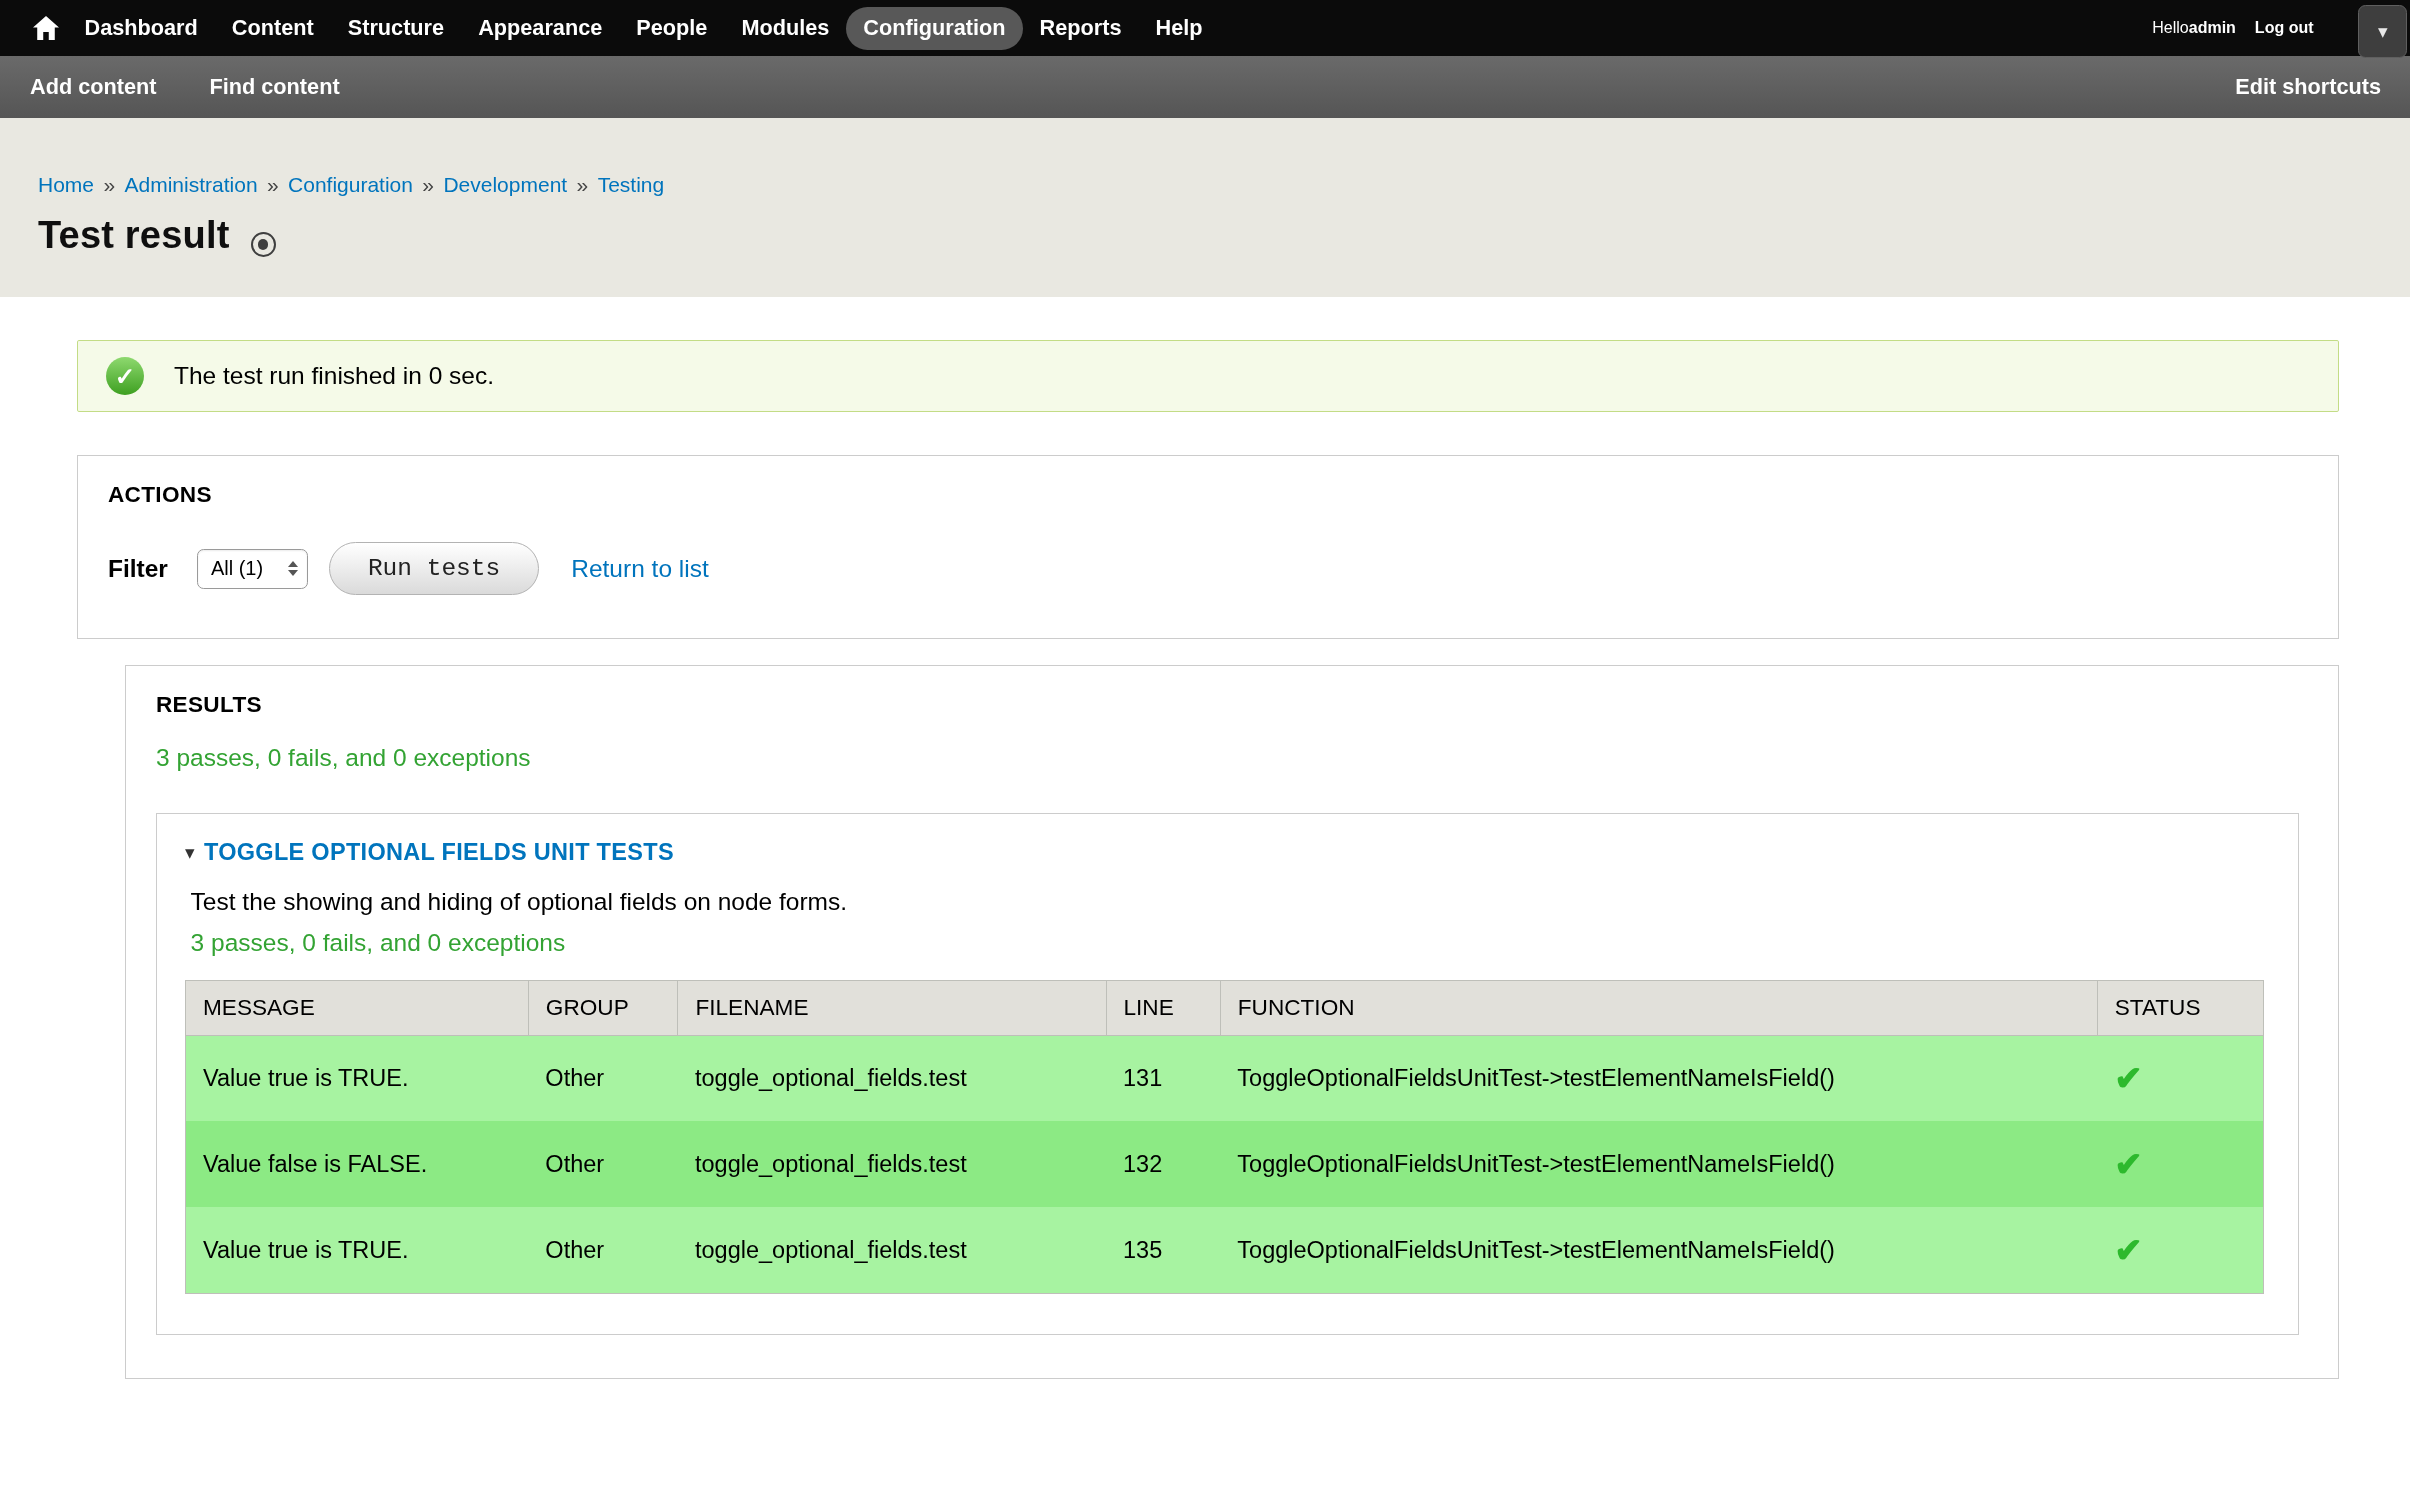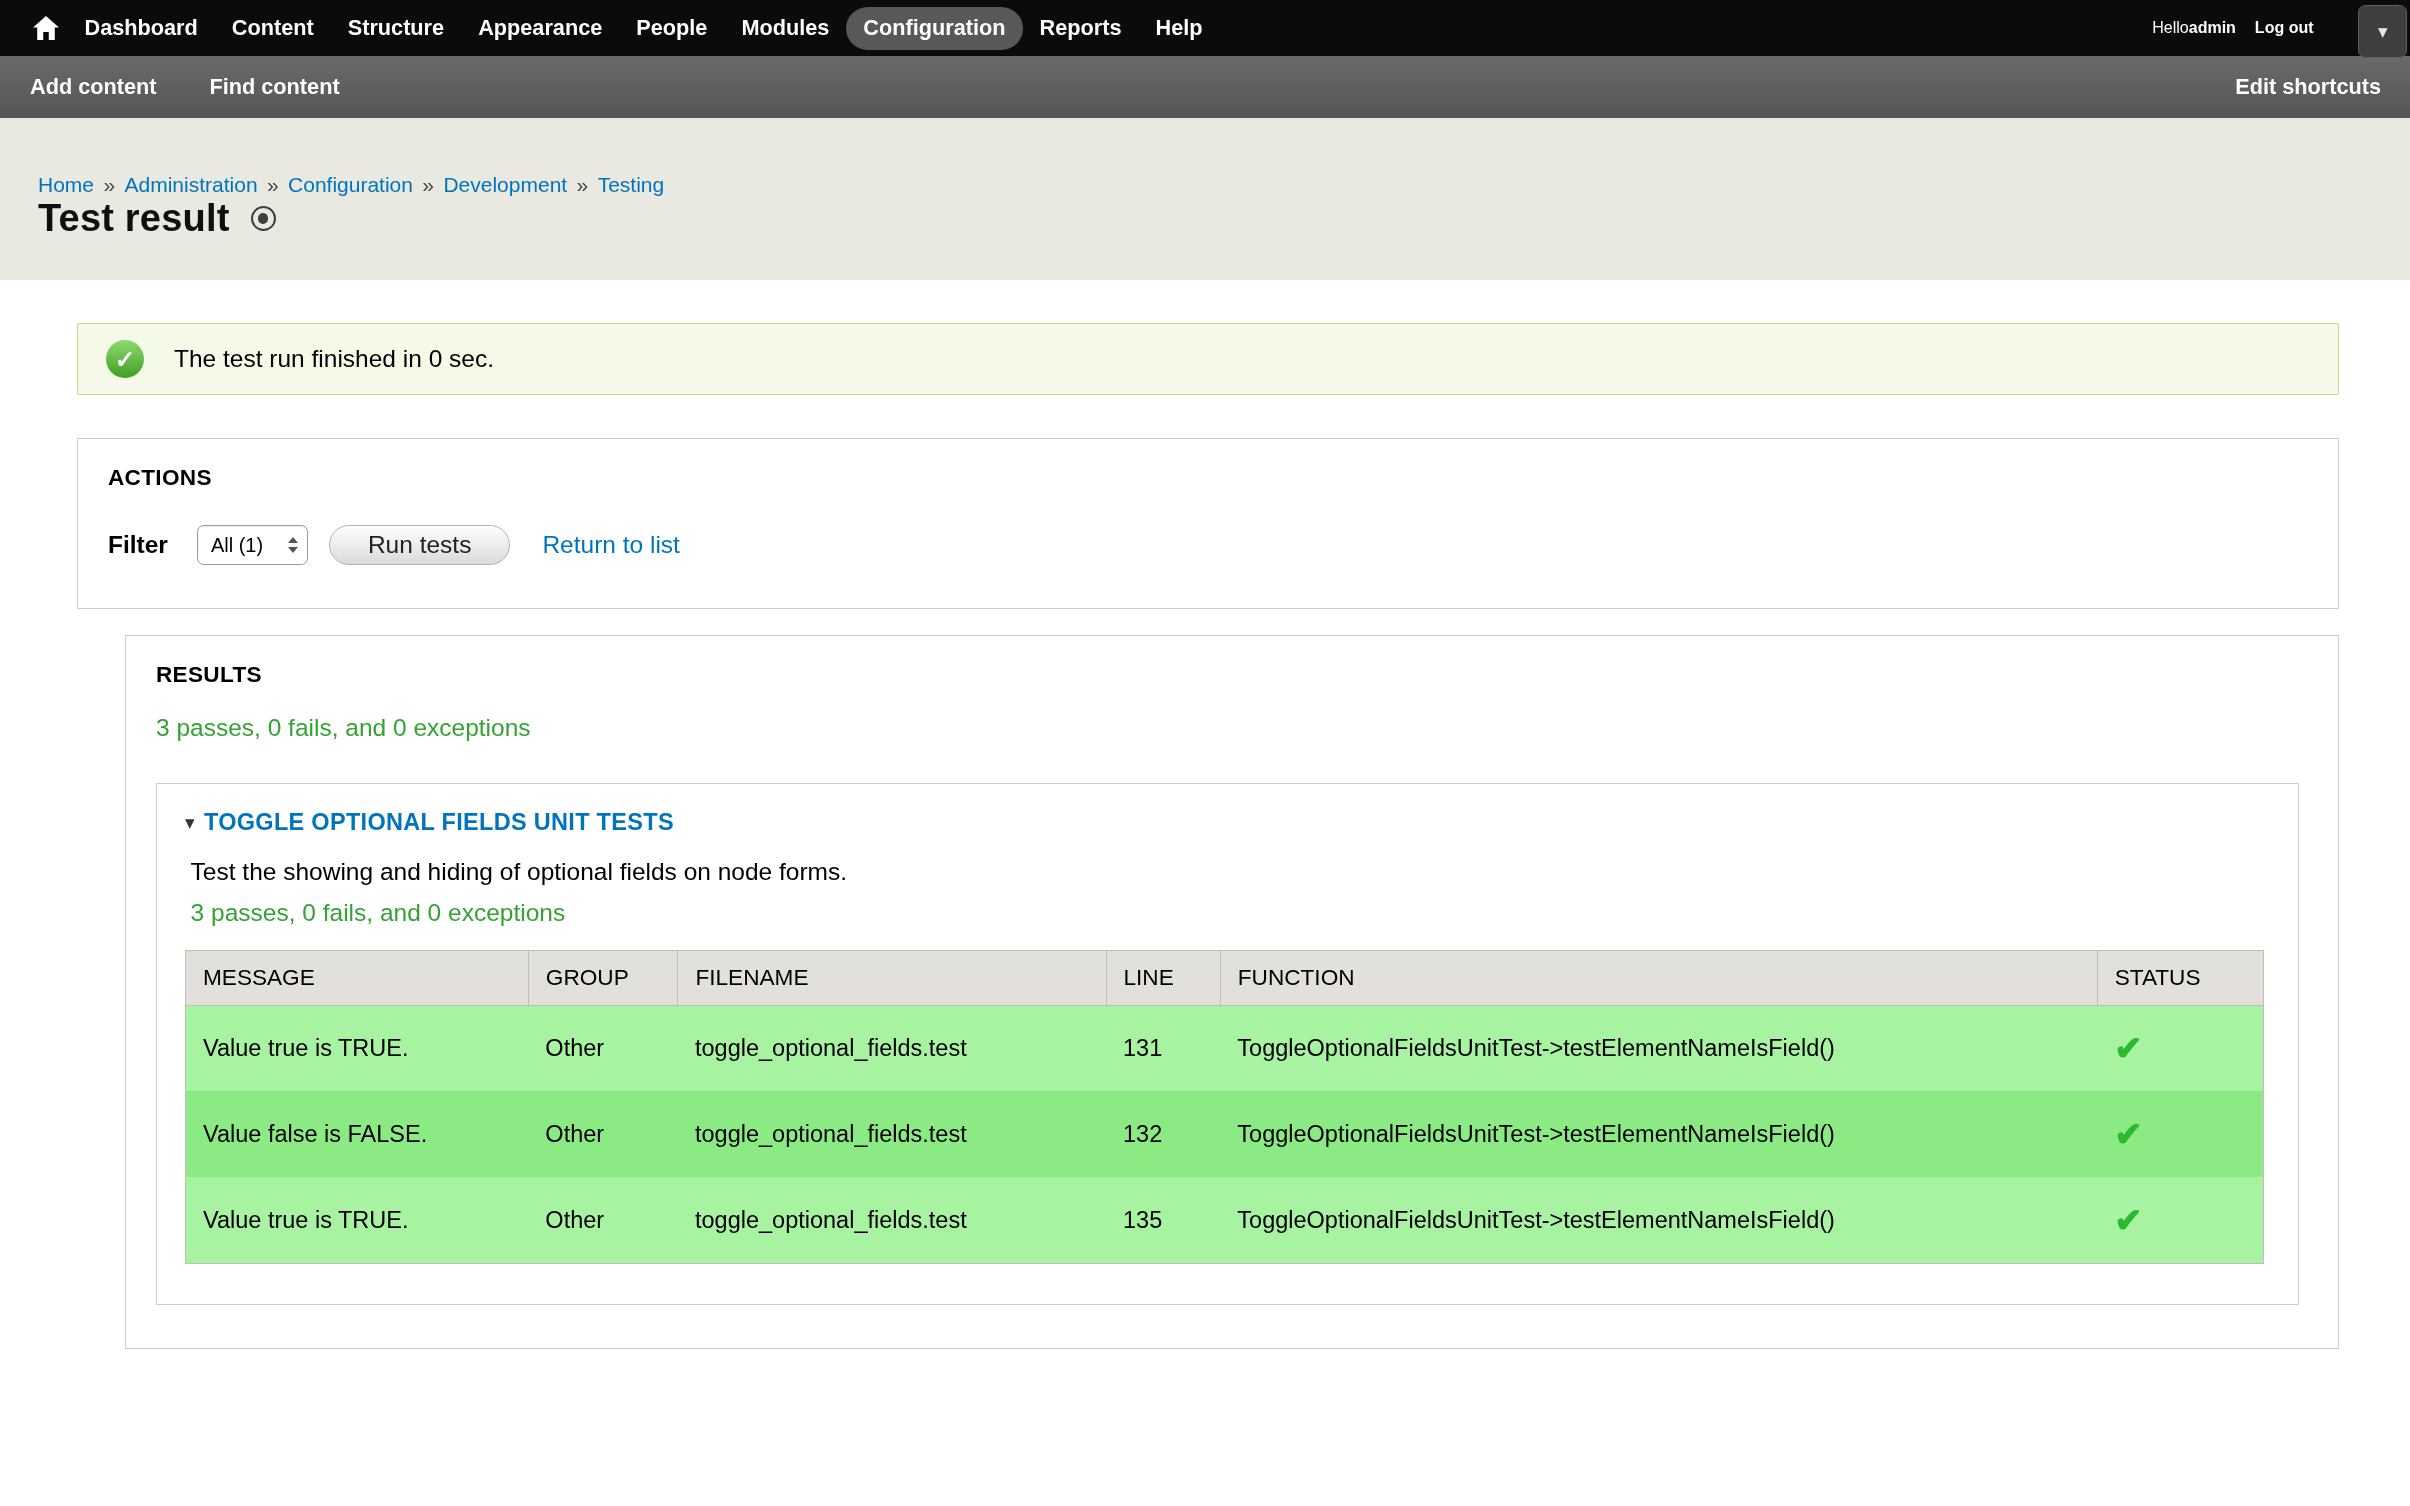--- a/index.html
+++ b/index.html
@@ -20,21 +20,21 @@
   
   .shortcut-bar { height:62px; background:linear-gradient(#6a6a6a,#555); display:flex; align-items:center; padding:0 30px; color:#fff; }
   .shortcut-bar .sc-item { font-size:21.7px; font-weight:bold; margin-right:53px; cursor:pointer; }
   .shortcut-bar .sc-right { margin-left:auto; font-size:21.7px; font-weight:bold; margin-right:0; cursor:pointer; }
 
   
   .page-header { background:#e9e8e1; padding:55px 38px 40px 38px; }
   .breadcrumb { font-size:21px; color:#333; }
   .breadcrumb a { color:#0074bd; text-decoration:none; cursor:pointer; }
   .breadcrumb .sep { color:#444; margin:0 9.4px; }
-  .title-row { display:flex; align-items:center; }
+  .title-row { display:flex; align-items:flex-end; margin-top:17px; }
   .page-title { font-size:38px; font-weight:600; color:#0f0f0f; letter-spacing:0.2px; }
   .contextual-gear { width:25.4px; height:25.4px; border:2.8px solid #3f3f3f; border-radius:50%; margin-left:21px; position:relative; cursor:pointer; }
   .contextual-gear::after { content:""; position:absolute; left:50%; top:50%; width:10.4px; height:10.4px; margin:-5.2px 0 0 -5.2px; background:#3f3f3f; border-radius:50%; }
 
   
   .main { padding:43px 72px 0 77px; background:#fff; }
 
   
   .status-box { border:0.9px solid #c3dc86; background:#f5fae8; border-radius:1.9px; height:72px; display:flex; align-items:center; padding:0 28px; margin-bottom:43px; }
   .status-icon { width:38px; height:38px; border-radius:50%; background:linear-gradient(#8ed96f,#3ea021); color:#fff; font-size:24.5px; font-weight:bold; display:flex; align-items:center; justify-content:center; margin-right:30px; flex:0 0 auto; }
@@ -46,21 +46,21 @@
   .legend { font-size:22.6px; font-weight:bold; color:#000; letter-spacing:0.3px; }
 
   
   .actions-row { display:flex; align-items:center; margin-top:34px; }
   .filter-label { font-size:24.5px; font-weight:bold; color:#000; margin-right:17px; }
   .filter-select { position:relative; width:111px; height:40px; background:#fff; border:0.9px solid #9a9a9a; border-radius:6.6px; display:flex; align-items:center; padding:0 34px 0 13px; font-size:20px; color:#000; cursor:pointer; box-shadow:inset 0 0.9px 1.9px rgba(0,0,0,.08);margin-left:12px; }
   .sel-arrows { position:absolute; right:8.5px; top:50%; transform:translateY(-50%); display:flex; flex-direction:column; gap:3.8px; }
   .sel-arrows i { display:block; width:0; height:0; border-left:5.6px solid transparent; border-right:5.6px solid transparent; }
   .sel-arrows .up { border-bottom:6.6px solid #555; }
   .sel-arrows .down { border-top:6.6px solid #555; }
-  .run-btn { margin-left:21px; height:40px; padding:0 38px; border:0.9px solid #b3b3b3; border-radius:941px; background:linear-gradient(#ffffff,#dadada); font-family:Liberation Sans, sans-serif; font-size:24.5px; color:#222; cursor:pointer; }
+  .run-btn { margin-left:21px; height:53px; padding:0 38px; border:0.9px solid #b3b3b3; border-radius:941px; background:linear-gradient(#ffffff,#dadada); font-family:Liberation Mono, monospace; font-size:24.5px; color:#222; cursor:pointer; }
   .return-link { margin-left:32px; font-size:24.5px; color:#0074bd; text-decoration:none; cursor:pointer; }
 
   
   .summary { font-size:24.5px; color:#33a333; margin-top:26px; }
   .group-fieldset { border:0.9px solid #cccccc; margin-top:41px; padding:24.5px 34px 40px 28px; }
   .group-title { display:flex; align-items:center; text-decoration:none; cursor:pointer; }
   .collapse-arrow { font-size:19px; color:#333; margin-right:9.4px; }
   .group-title .gt-text { font-size:23.5px; font-weight:bold; color:#0074bd; letter-spacing:0.3px; }
   .group-desc { font-size:24.5px; color:#000; margin-top:22.6px; margin-left:5.6px; }
   .group-summary { font-size:24.5px; color:#33a333; margin-top:13px; margin-left:5.6px; }

